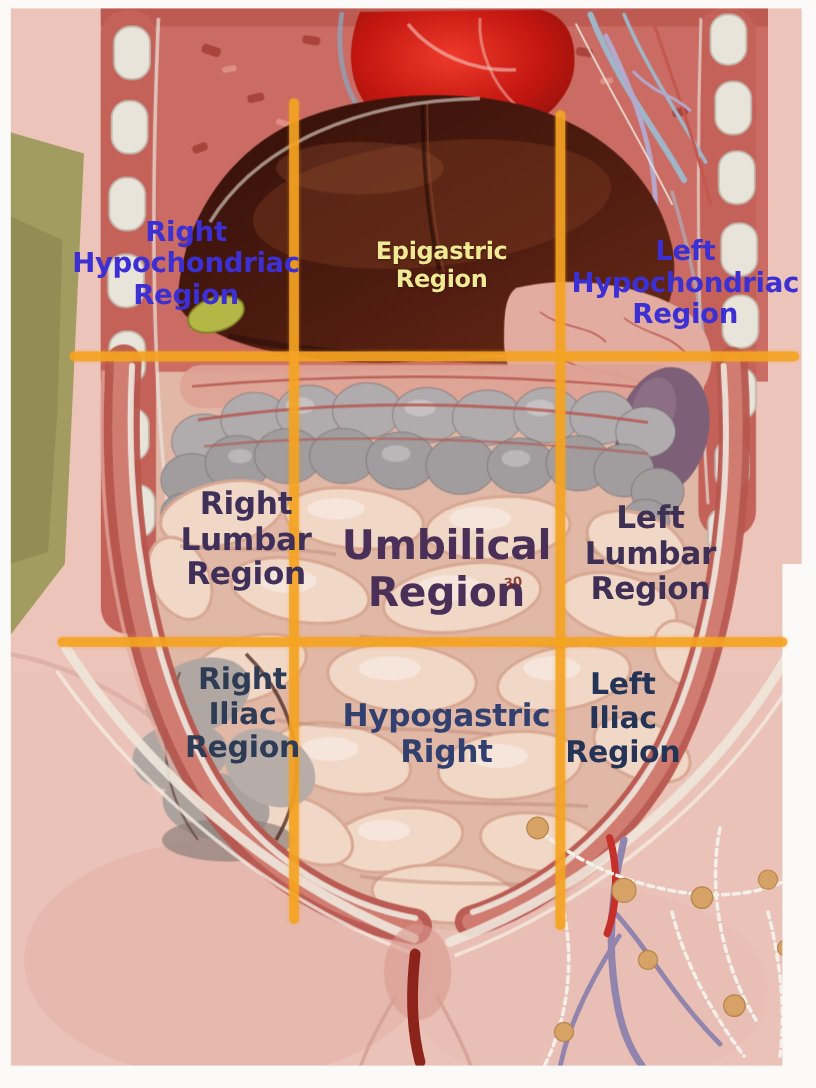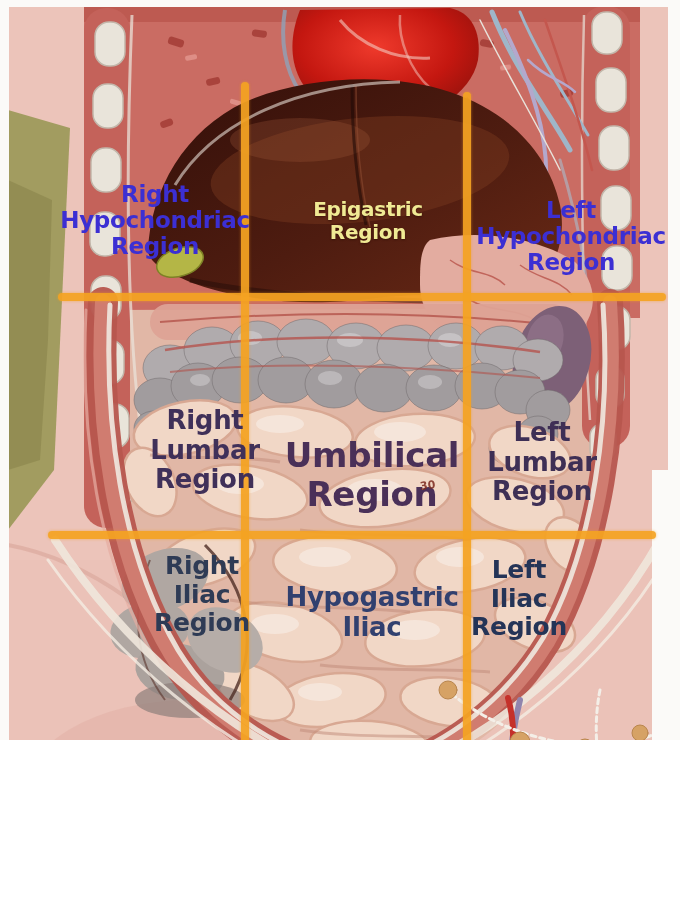--- a/index.html
+++ b/index.html
@@ -1,16 +1,16 @@
 <!DOCTYPE html>
 <html style="--grid-line: #F5A322; --label-right-hypochondriac: #3C2FD3; --label-epigastric: #F0EA94; --label-left-hypochondriac: #3C2FD3; --label-right-lumbar: #3F3059; --label-umbilical: #4A3058; --label-left-lumbar: #3E2F55; --label-right-iliac: #2E3B55; --label-hypogastric: #31406F; --label-left-iliac: #243457; --model-mark: #7C2A20;"><head>
 <meta charset="utf-8">
 <style>
   html,body{margin:0;padding:0;background:#ffffff;}
-  #stage{position:relative;width:680px;height:740px;background:#fbfaf8;overflow:hidden;
+  #stage{position:relative;width:680px;height:907px;background:#fbfaf8;overflow:hidden;
          font-family:"DejaVu Sans",sans-serif;}
   #anatomy-svg{position:absolute;left:0;top:0;width:680px;height:907px;}
   .gline{position:absolute;background:var(--grid-line,#F5A322);border-radius:4px;opacity:.93;
          box-shadow:0 0 3px rgba(245,163,34,.65);}
   #v1{left:241px;top:82px;width:8px;height:688px;}
   #v2{left:463px;top:92px;width:8px;height:683px;}
   #h1{left:58px;top:293px;width:608px;height:8px;}
   #h2{left:48px;top:531px;width:608px;height:8px;}
   .lbl{position:absolute;transform:translateX(-50%);white-space:pre-line;text-align:center;
        font-weight:bold;line-height:1.14;letter-spacing:-0.3px;}
@@ -327,19 +327,19 @@
 Region</div>
   <div class="lbl" id="lbl-um">Umbilical
 Region</div>
   <div class="lbl" id="lbl-ll">Left
 Lumbar
 Region</div>
   <div class="lbl" id="lbl-ri">Right
 Iliac
 Region</div>
   <div class="lbl" id="lbl-hg">Hypogastric
-Iliac</div>
+Right</div>
   <div class="lbl" id="lbl-li">Left
 Iliac
 Region</div>
 
   <div id="model-mark">30</div>
 </div>
 
 </body></html>

